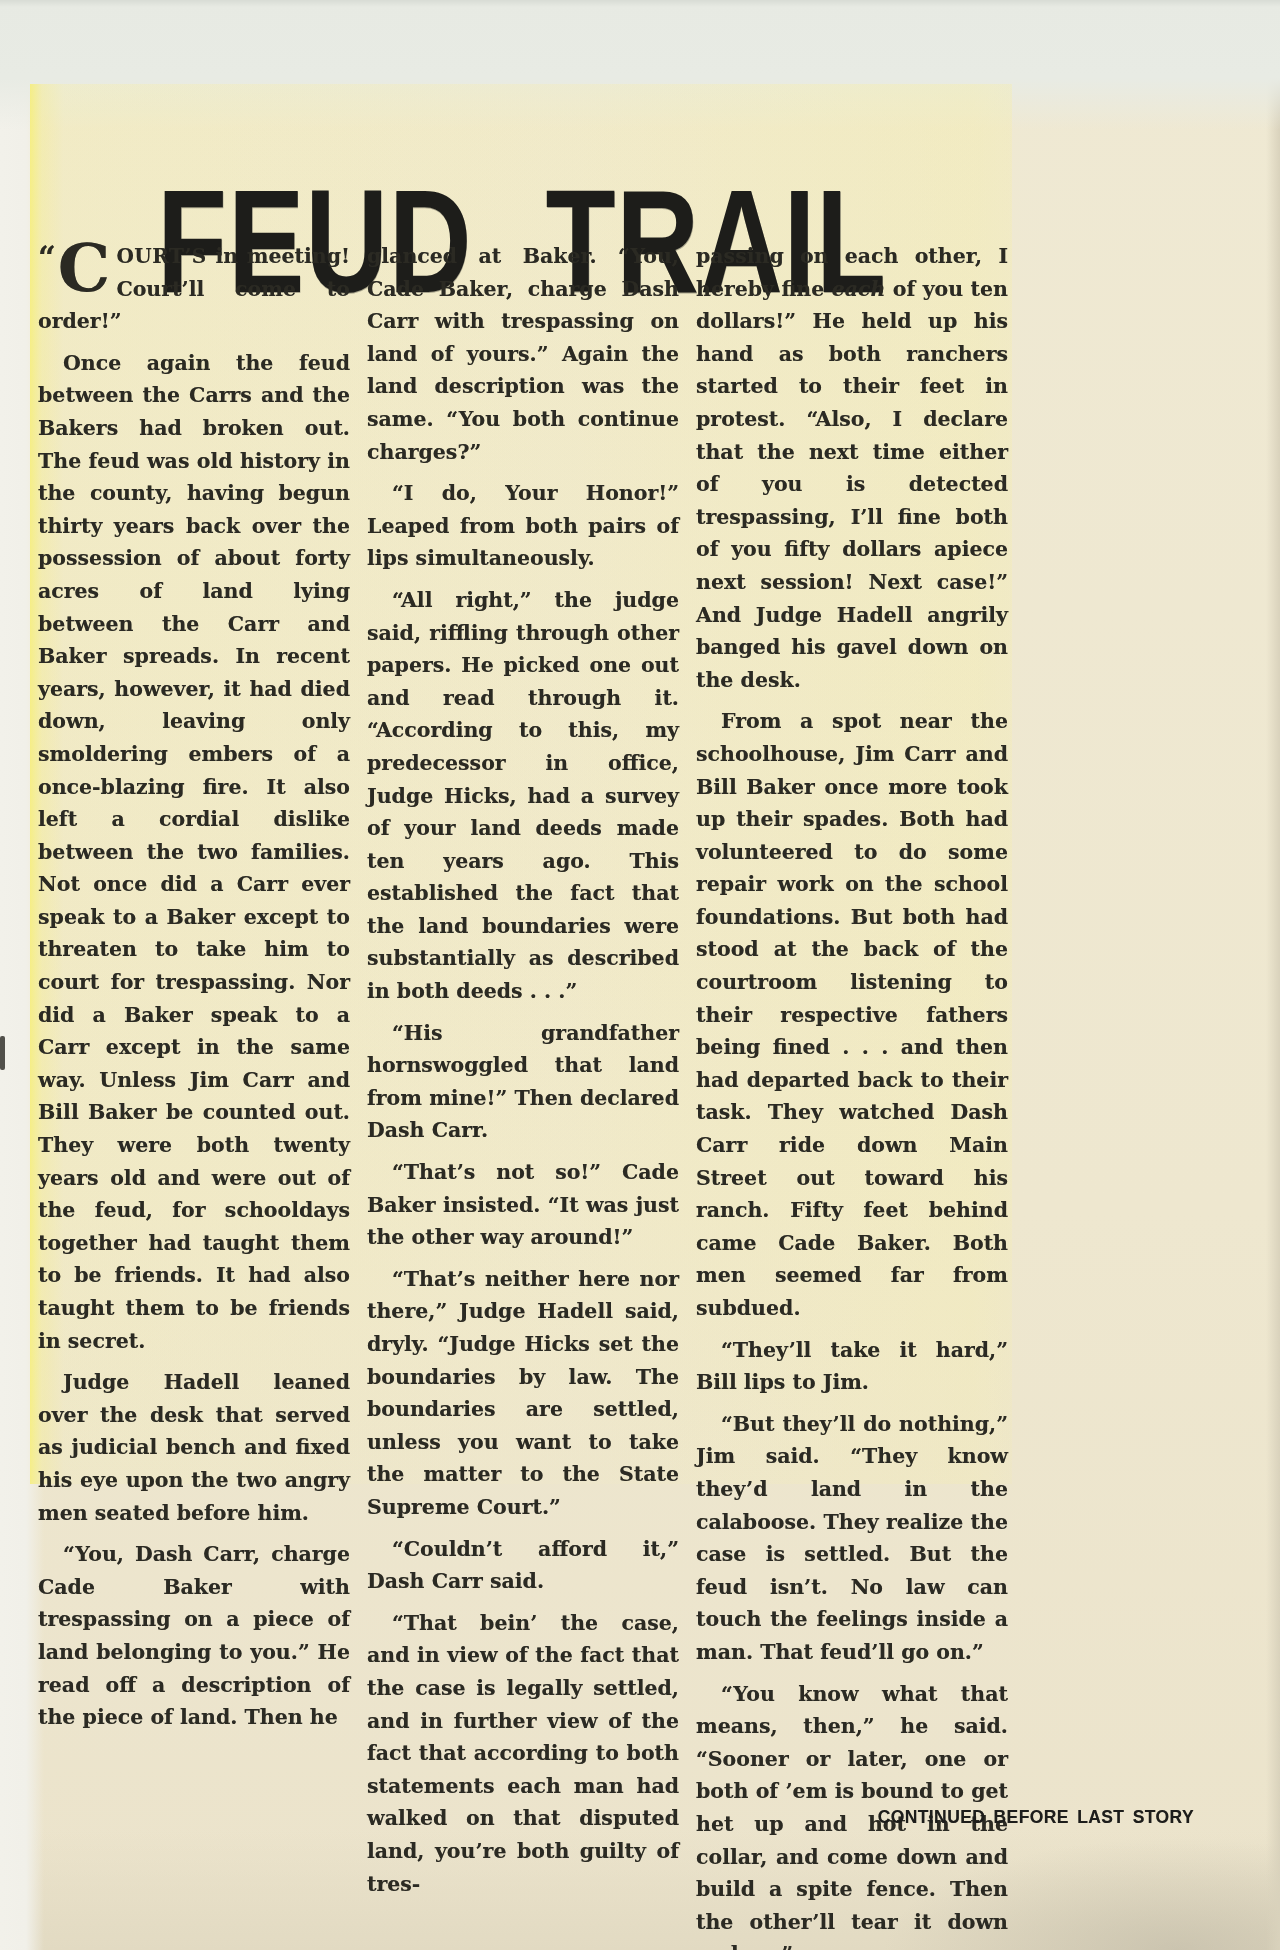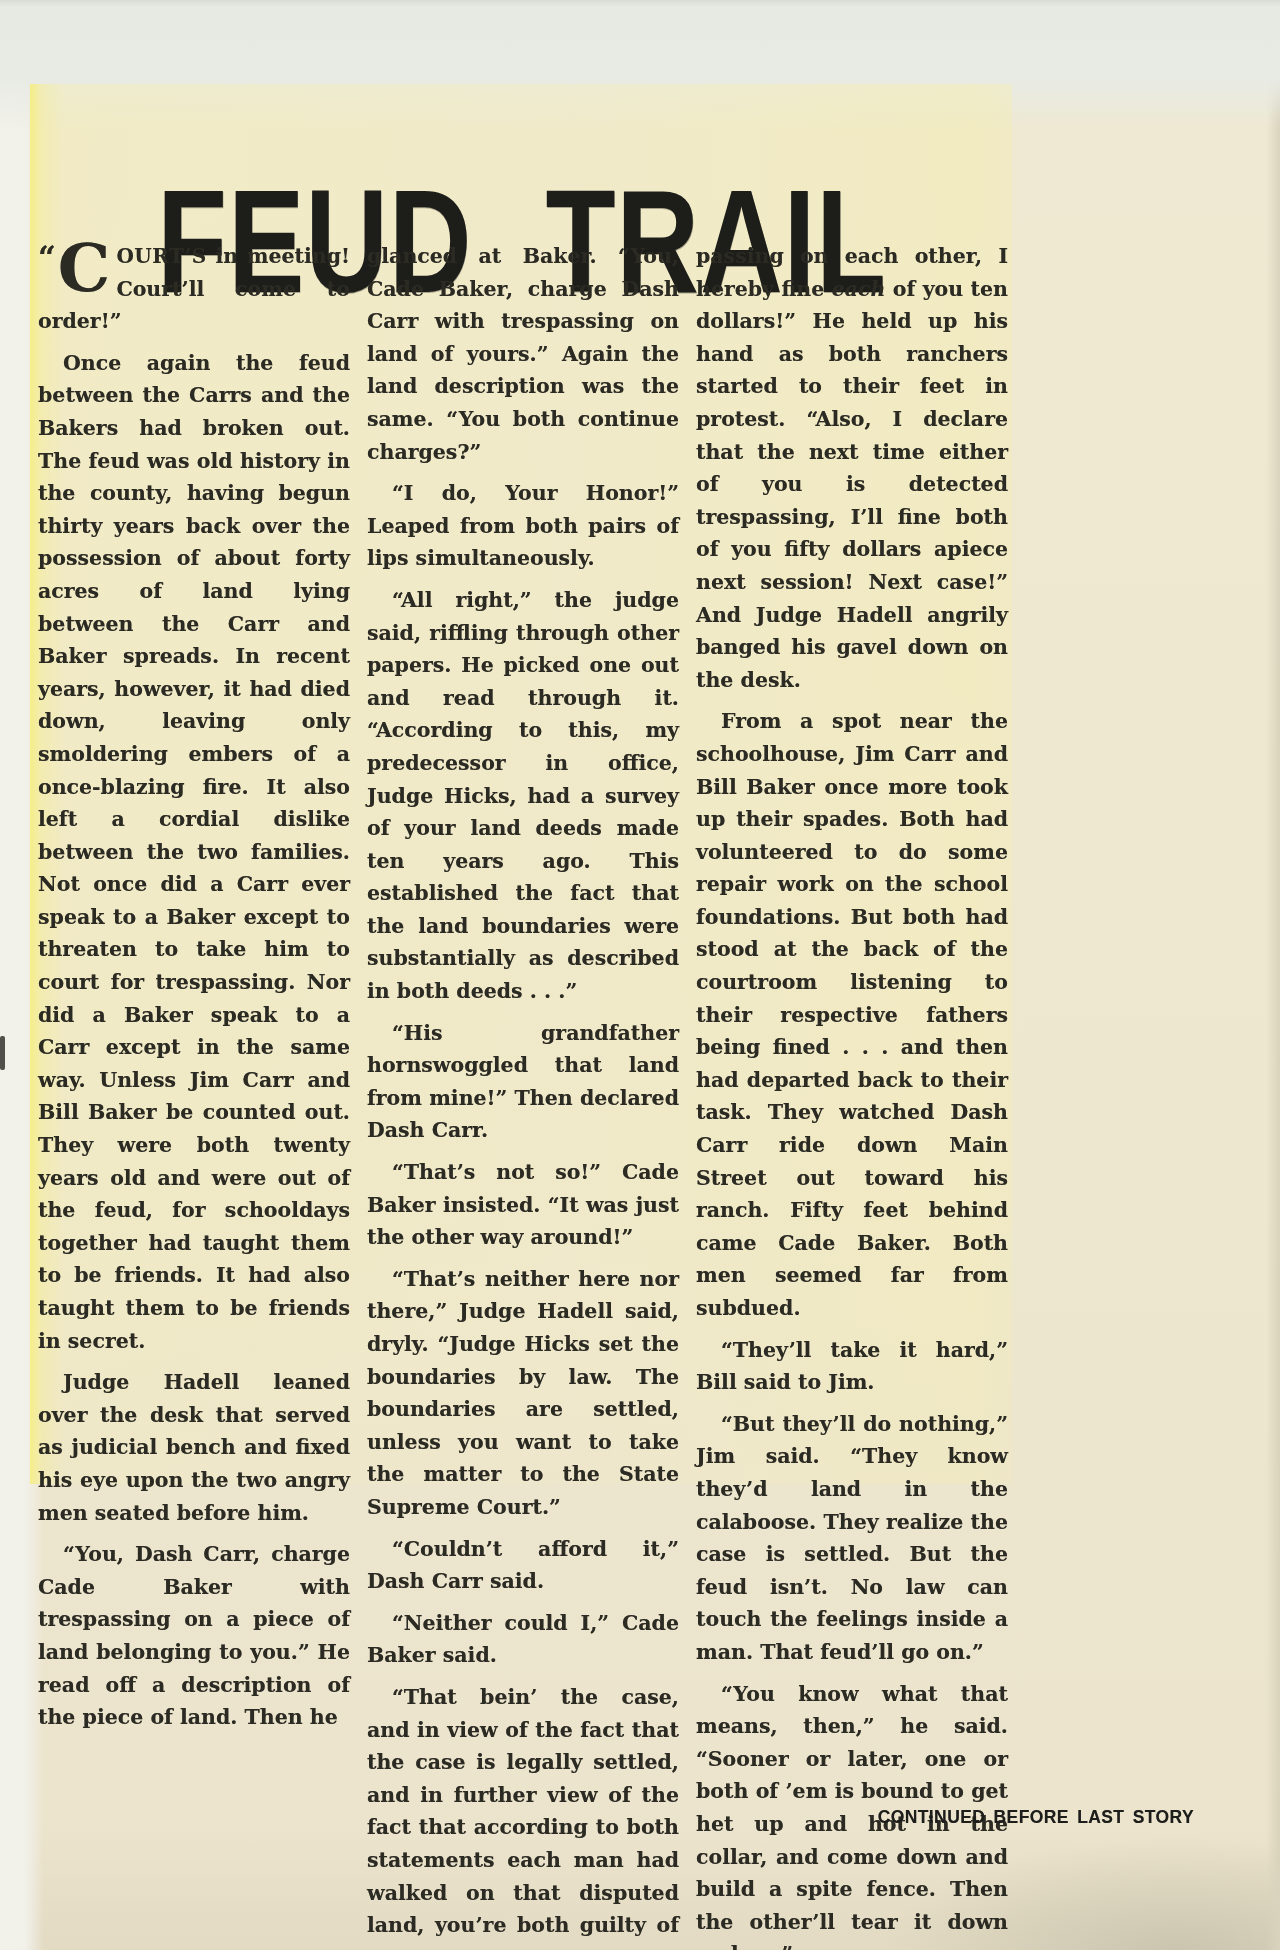--- a/index.html
+++ b/index.html
@@ -106,25 +106,24 @@
       <p><span>“You, Dash Carr, charge Cade Baker with trespassing on a piece of land belonging to you.” He read off a description of the piece of land. Then he</span></p>
     </div>
   <div class="col">
       <p class="flush"><span>glanced at Baker. “You, Cade Baker, charge Dash Carr with trespassing on land of yours.” Again the land description was the same. “You both continue charges?”</span></p>
       <p><span>“I do, Your Honor!” Leaped from both pairs of lips simultaneously.</span></p>
       <p><span>“All right,” the judge said, riffling through other papers. He picked one out and read through it. “According to this, my predecessor in office, Judge Hicks, had a survey of your land deeds made ten years ago. This established the fact that the land boundaries were substantially as described in both deeds . . .”</span></p>
       <p><span>“His grandfather hornswoggled that land from mine!” Then declared Dash Carr.</span></p>
       <p><span>“That’s not so!” Cade Baker insisted. “It was just the other way around!”</span></p>
       <p><span>“That’s neither here nor there,” Judge Hadell said, dryly. “Judge Hicks set the boundaries by law. The boundaries are settled, unless you want to take the matter to the State Supreme Court.”</span></p>
       <p><span>“Couldn’t afford it,” Dash Carr said.</span></p>
-      <p><span>“Neither could I,” Cade Baker said.</span></p>
       <p><span>“That bein’ the case, and in view of the fact that the case is legally settled, and in further view of the fact that according to both statements each man had walked on that disputed land, you’re both guilty of tres-</span></p>
     </div>
   <div class="col">
       <p class="flush"><span>passing on each other, I hereby fine </span><span class="it">each</span><span> of you ten dollars!” He held up his hand as both ranchers started to their feet in protest. “Also, I declare that the next time either of you is detected trespassing, I’ll fine both of you fifty dollars apiece next session! Next case!” And Judge Hadell angrily banged his gavel down on the desk.</span></p>
       <p><span>From a spot near the schoolhouse, Jim Carr and Bill Baker once more took up their spades. Both had volunteered to do some repair work on the school foundations. But both had stood at the back of the courtroom listening to their respective fathers being fined . . . and then had departed back to their task. They watched Dash Carr ride down Main Street out toward his ranch. Fifty feet behind came Cade Baker. Both men seemed far from subdued.</span></p>
-      <p><span>“They’ll take it hard,” Bill said to Jim.</span></p>
+      <p><span>“They’ll take it hard,” Bill lips to Jim.</span></p>
       <p><span>“But they’ll do nothing,” Jim said. “They know they’d land in the calaboose. They realize the case is settled. But the feud isn’t. No law can touch the feelings inside a man. That feud’ll go on.”</span></p>
       <p><span>“You know what that means, then,” he said. “Sooner or later, one or both of ’em is bound to get het up and hot in the collar, and come down and build a spite fence. Then the other’ll tear it down and . . .”</span></p>
     </div>
 </div>
 
 <div class="continued">CONTINUED BEFORE LAST STORY</div>
 
 </body></html>

